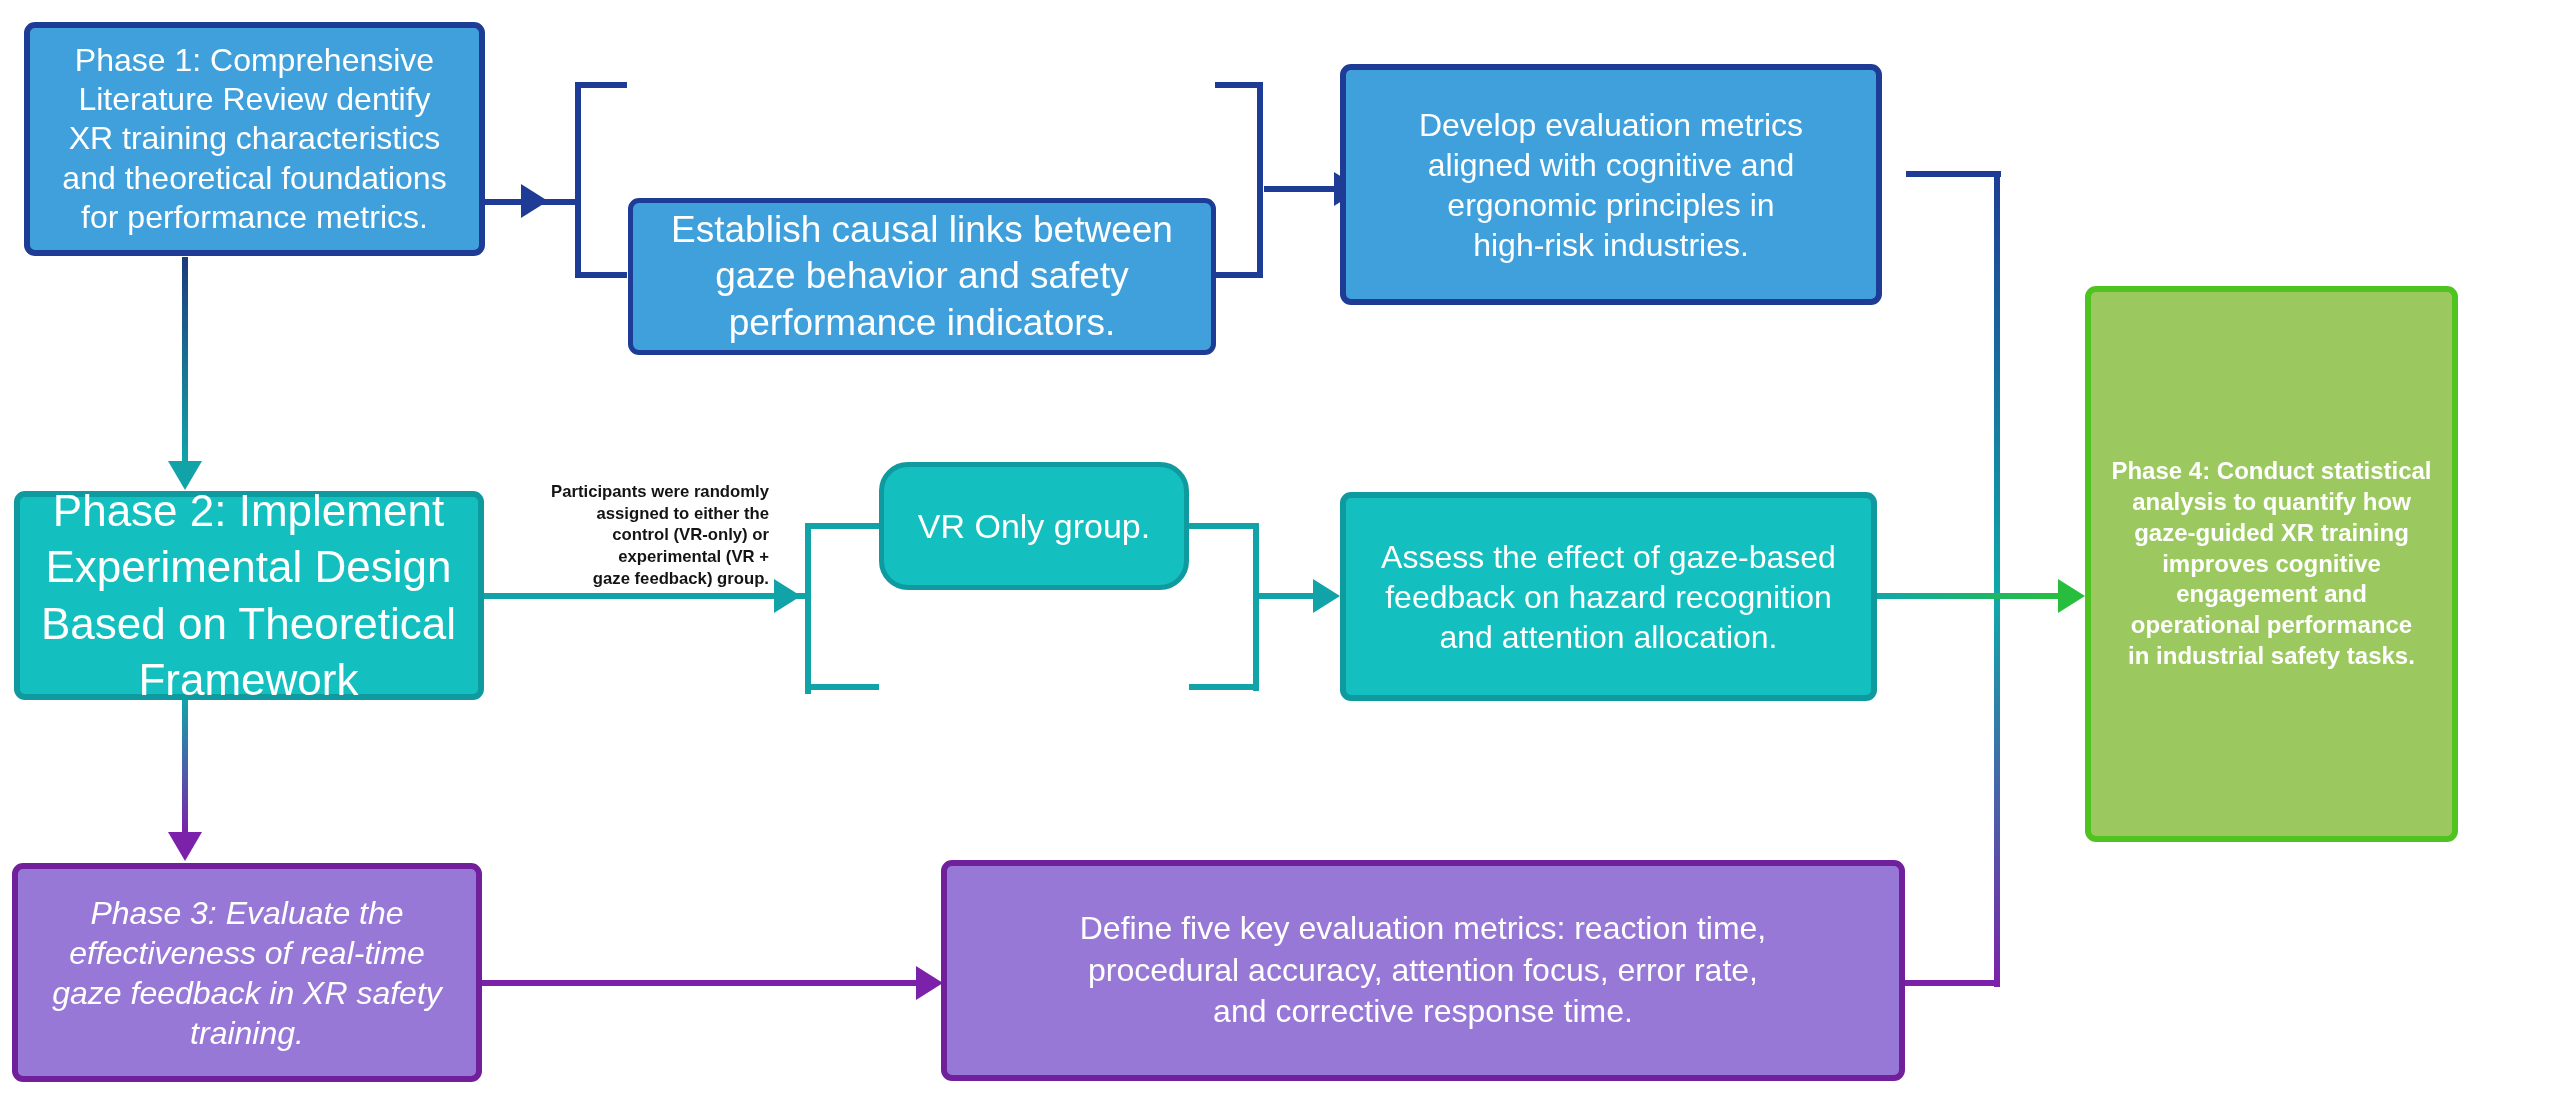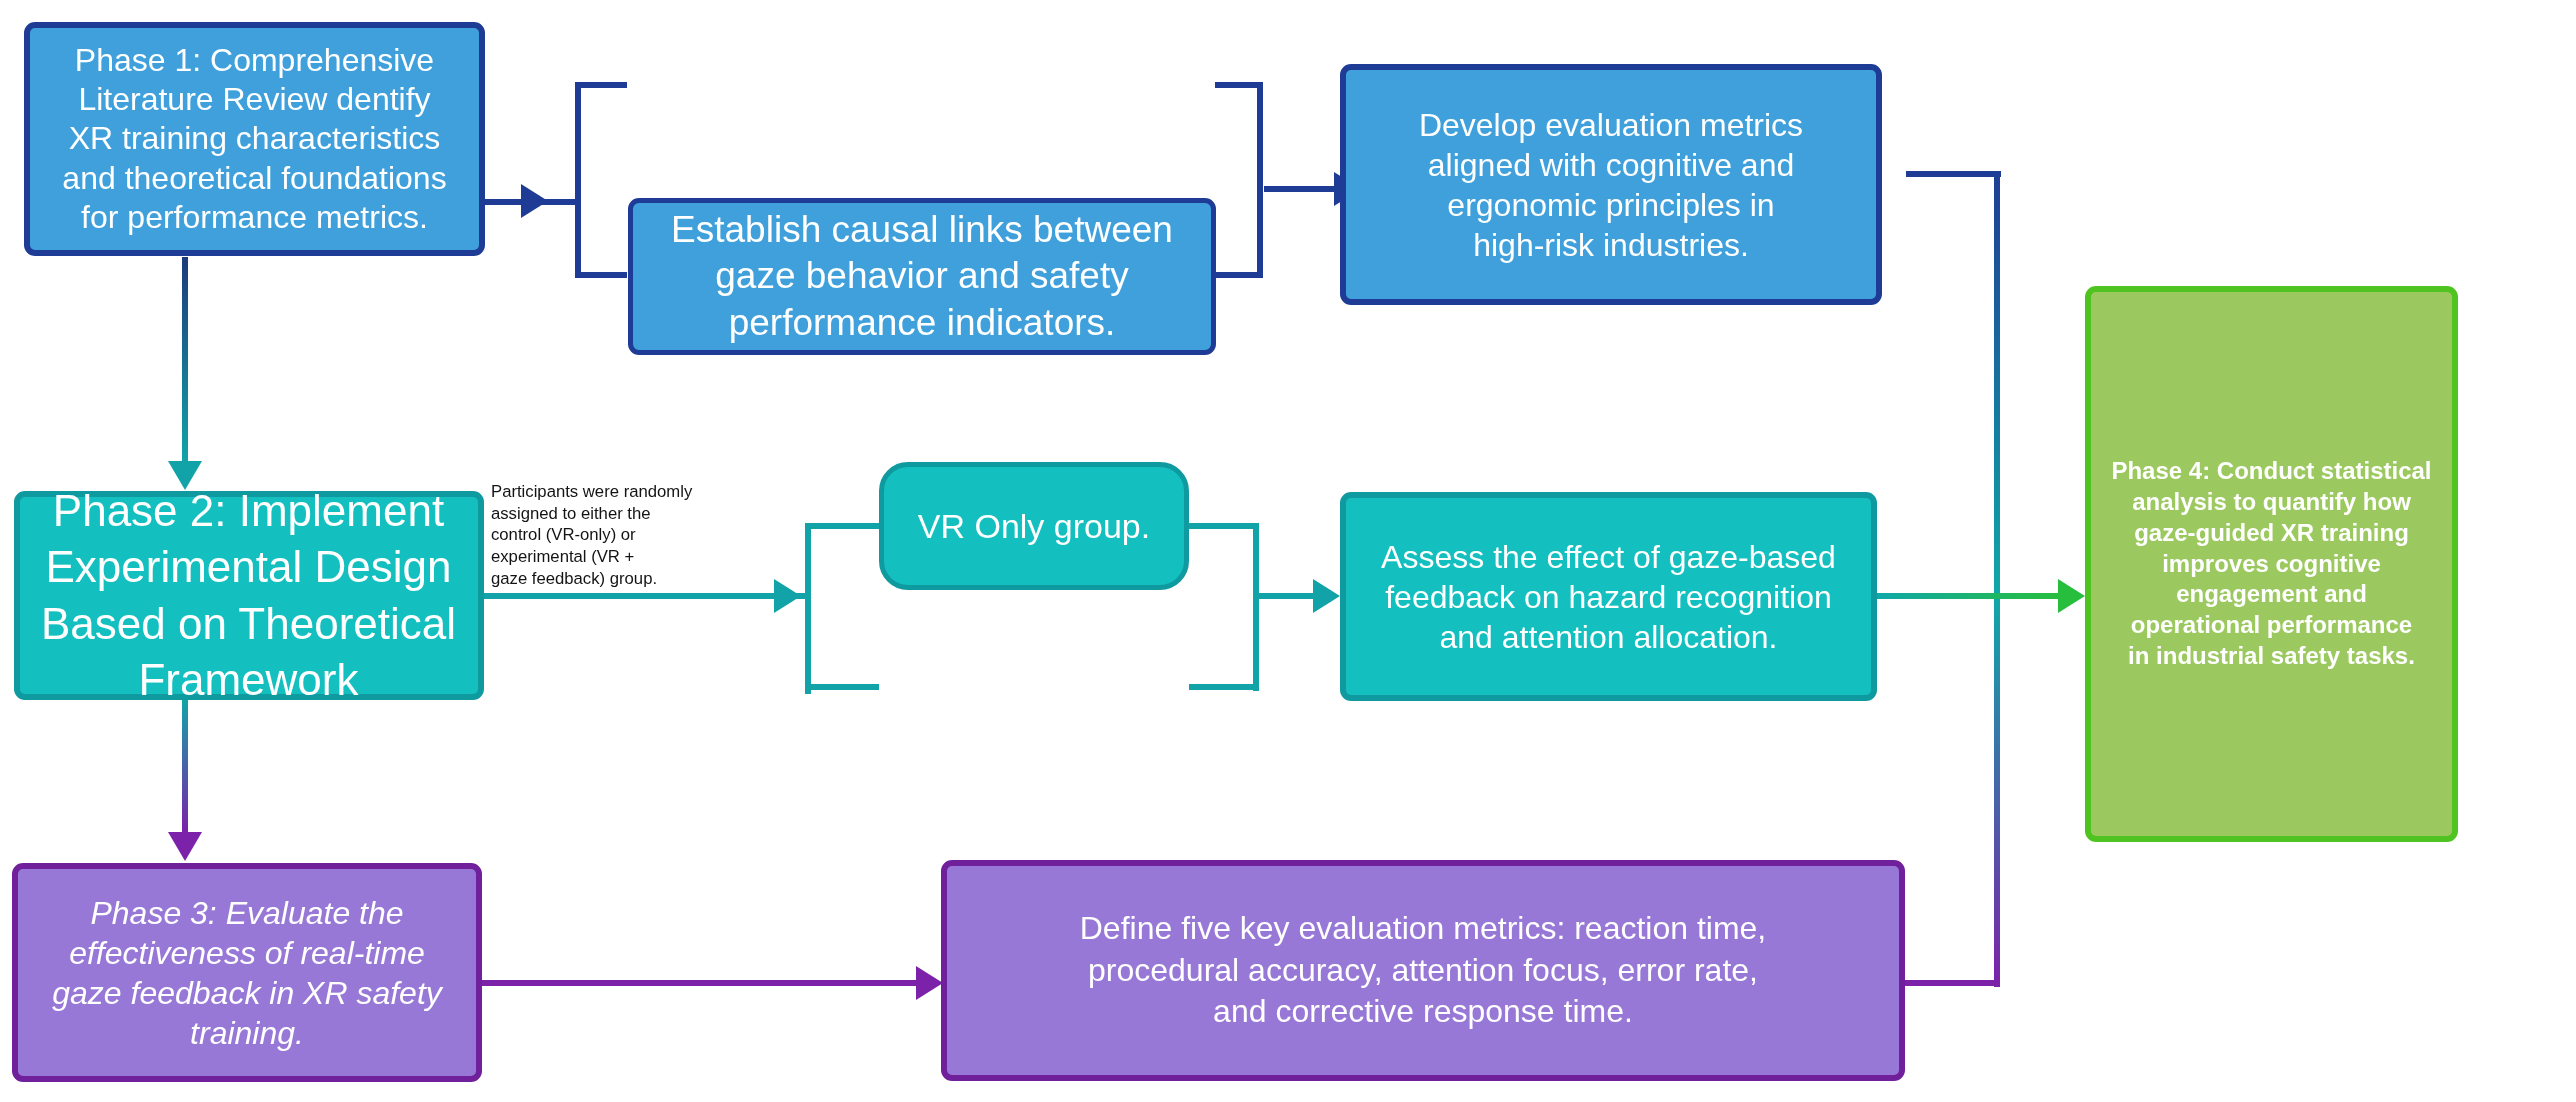--- a/index.html
+++ b/index.html
@@ -90,22 +90,22 @@
   #ah-p1down {left:168px; top:461px;}
   #ah-p2out  {left:774px; top:579px;}
   #ah-m2     {left:1313px;top:579px;}
   #ah-assess {left:2058px;top:579px;}
   #ah-p2down {left:168px; top:832px;}
   #ah-p3     {left:916px;top:966px;}
 
   
   #annotation{
     position:absolute;left:491px;top:481px;width:278px;
-    font-size:16.7px;line-height:1.3;font-weight:400;
-    color:#141414;text-align:left;white-space:pre-line;
+    font-size:16.7px;line-height:1.3;font-weight:700;
+    color:#141414;text-align:right;white-space:pre-line;
   }
 </style>
 </head>
 <body>
 
 <div id="canvas">
 
   <div class="line navy" id="l-p1stub"></div>
   <div class="line navy" id="l-br1"></div>
   <div class="line navy" id="l-br1t"></div>

